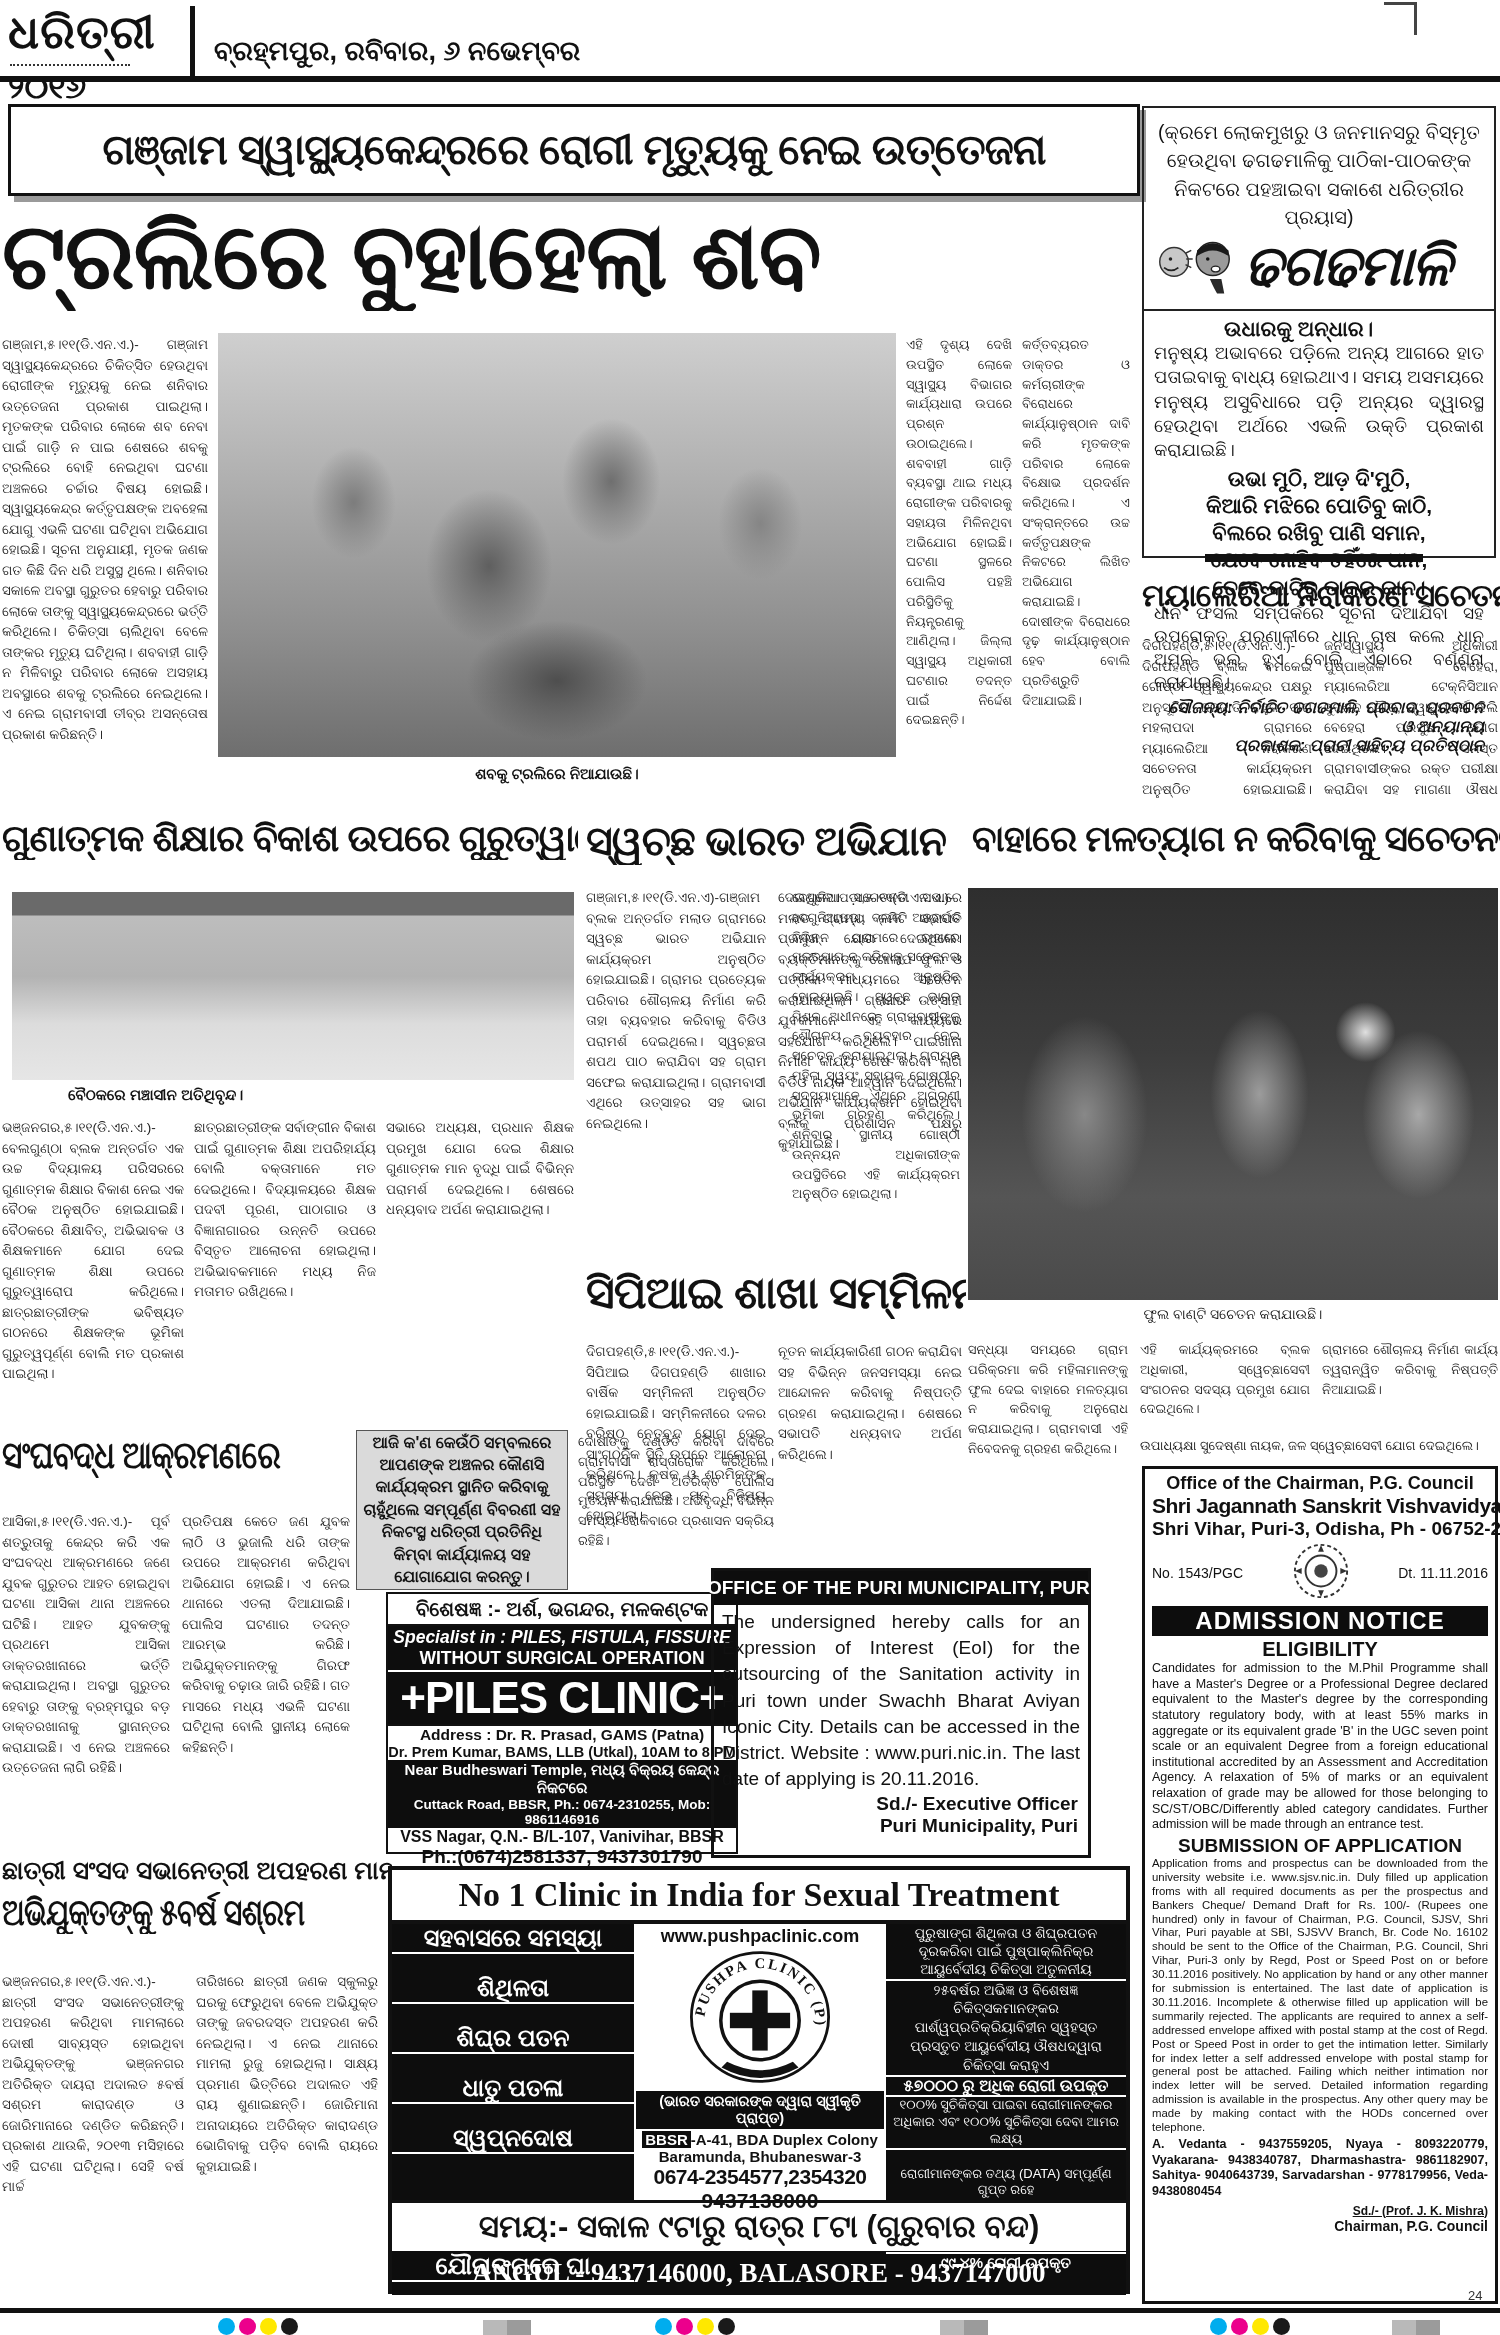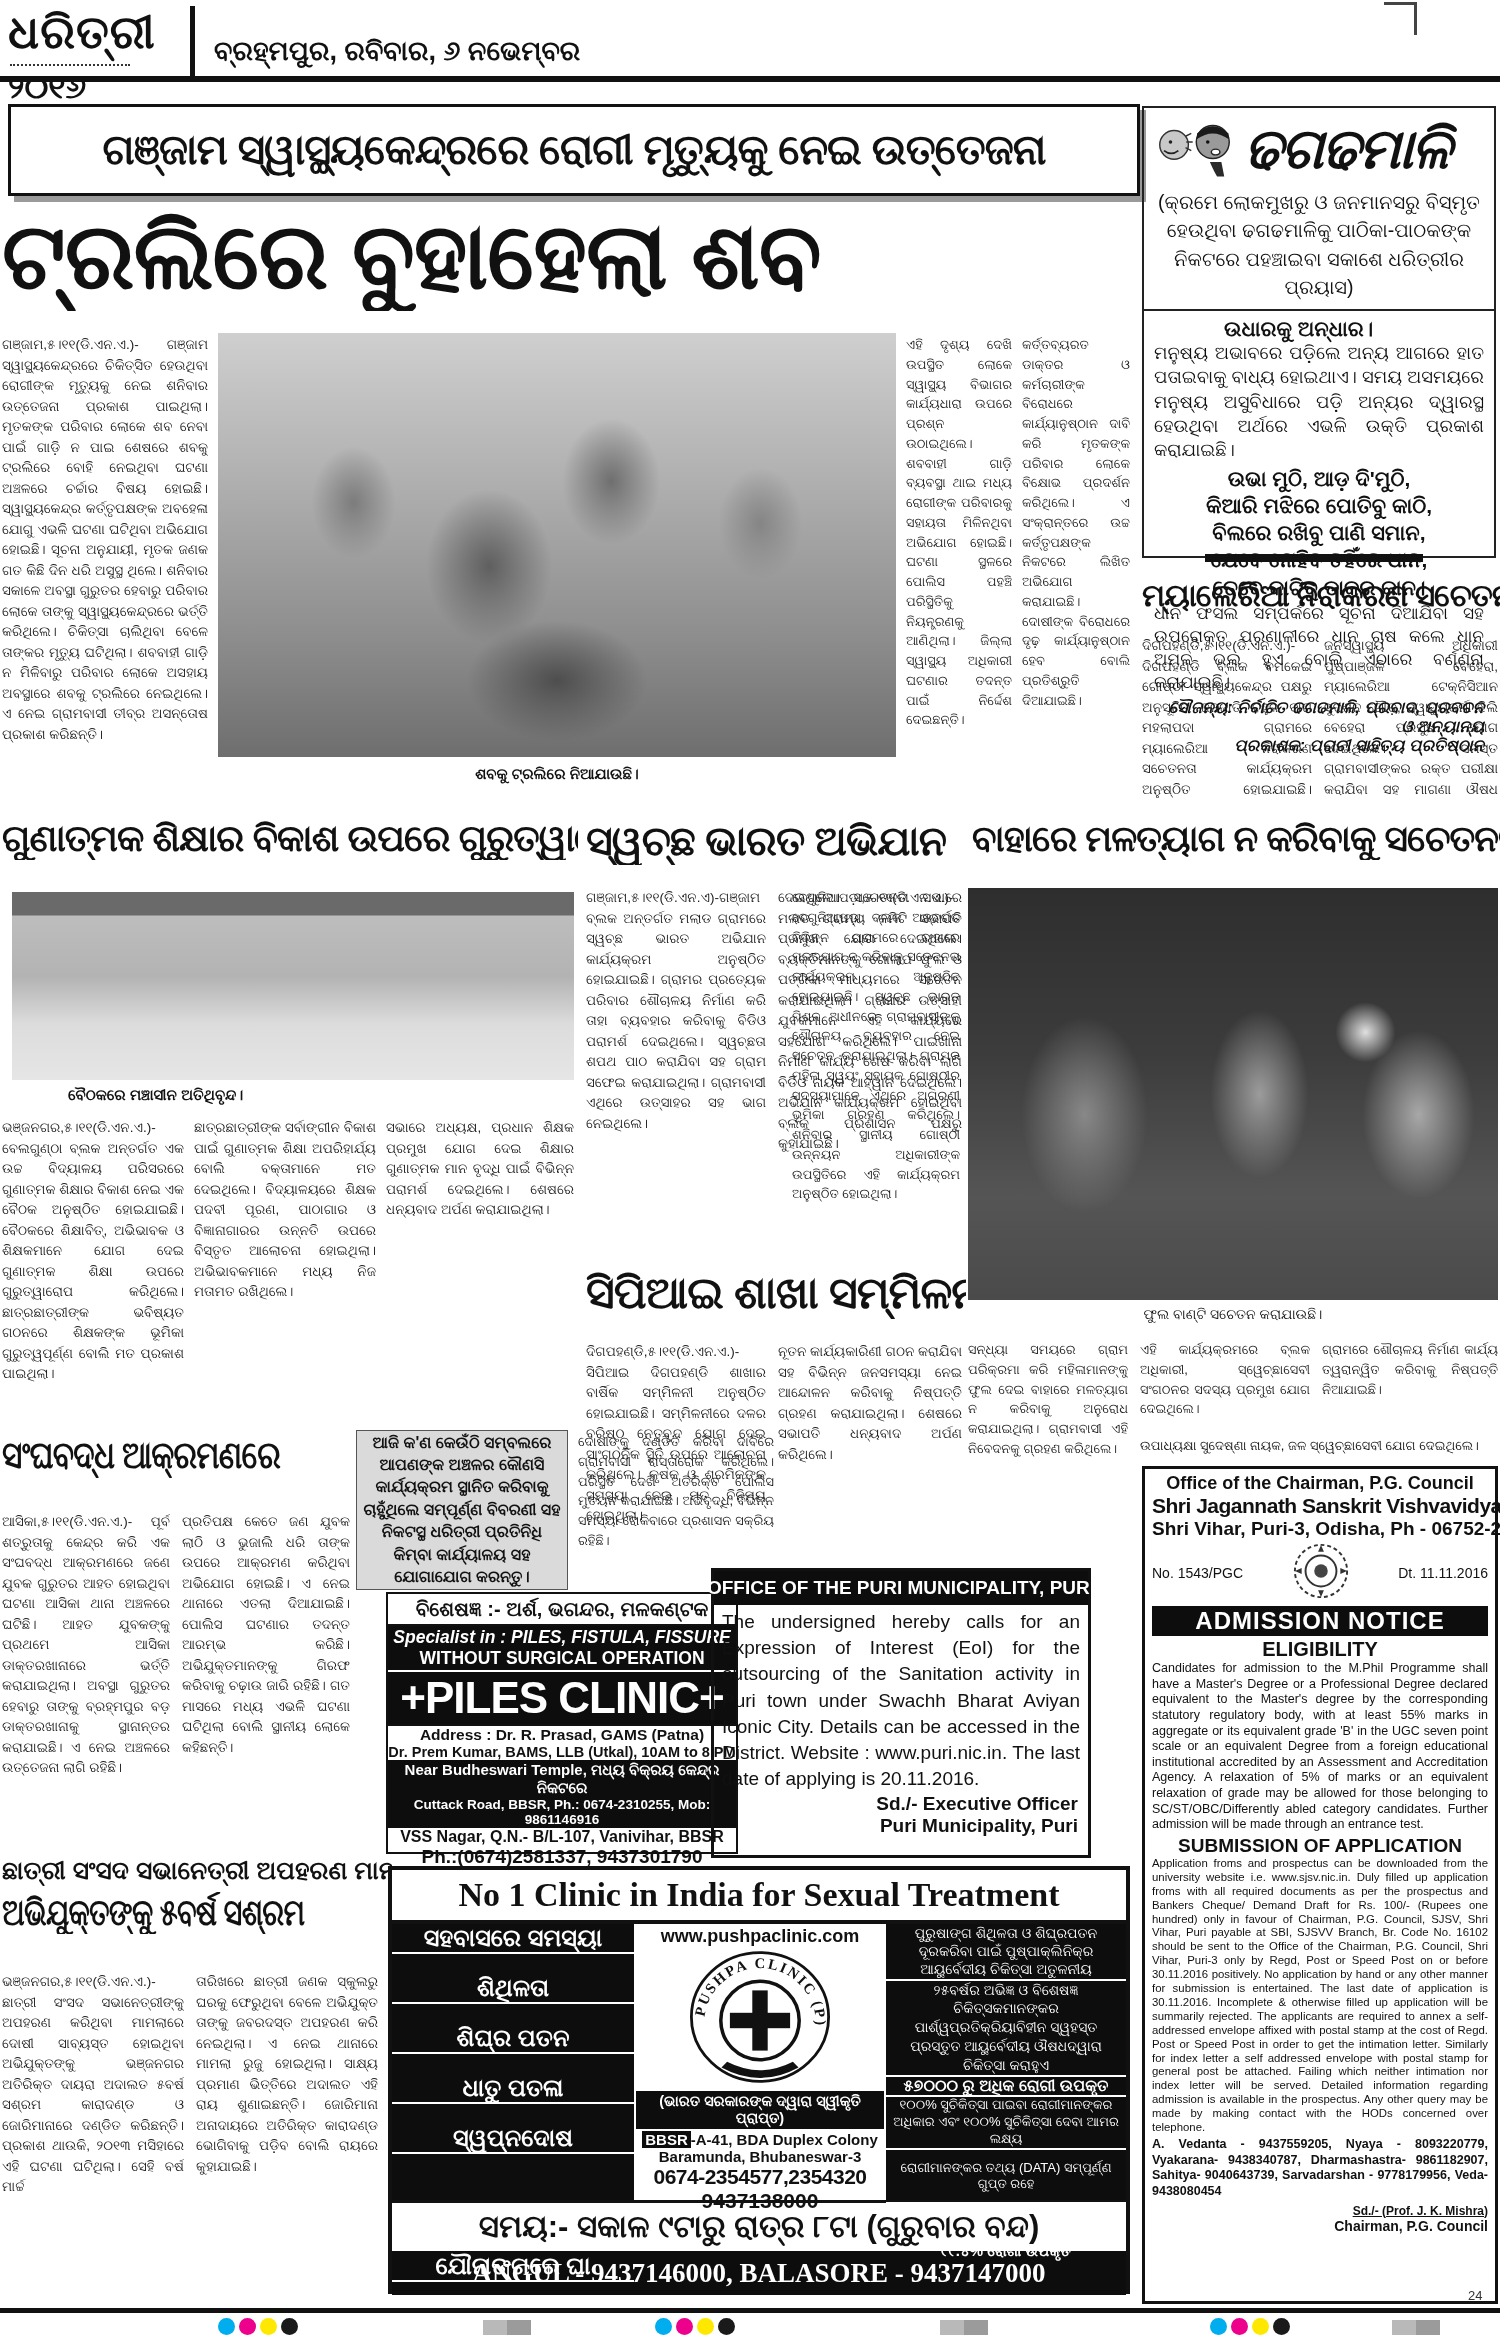--- a/index.html
+++ b/index.html
@@ -40,37 +40,37 @@
   radial-gradient(ellipse 90px 110px at 40% 55%, #5f5f5f 0%, rgba(0,0,0,0) 70%),
   radial-gradient(ellipse 120px 80px at 50% 82%, #4e4e4e 0%, rgba(0,0,0,0) 75%),
   radial-gradient(ellipse 60px 80px at 20% 40%, #7c7c7c 0%, rgba(0,0,0,0) 70%),
   radial-gradient(ellipse 60px 80px at 80% 45%, #858585 0%, rgba(0,0,0,0) 70%),
   linear-gradient(180deg,#cfcfcf 0%,#b4b4b4 30%,#8f8f8f 70%,#6e6e6e 100%);"></div>
 <div class="abs cap" style="left:218px;top:765px;width:678px;">ଶବକୁ ଟ୍ରଲିରେ ନିଆଯାଉଛି।</div>
 <div class="abs col" style="left:906px;top:335px;width:106px;height:468px;font-size:13px;">ଏହି ଦୃଶ୍ୟ ଦେଖି ଉପସ୍ଥିତ ଲୋକେ ସ୍ୱାସ୍ଥ୍ୟ ବିଭାଗର କାର୍ଯ୍ୟଧାରା ଉପରେ ପ୍ରଶ୍ନ ଉଠାଇଥିଲେ। ଶବବାହୀ ଗାଡ଼ି ବ୍ୟବସ୍ଥା ଥାଇ ମଧ୍ୟ ରୋଗୀଙ୍କ ପରିବାରକୁ ସହାୟତା ମିଳିନଥିବା ଅଭିଯୋଗ ହୋଇଛି। ଘଟଣା ସ୍ଥଳରେ ପୋଲିସ ପହଞ୍ଚି ପରିସ୍ଥିତିକୁ ନିୟନ୍ତ୍ରଣକୁ ଆଣିଥିଲା। ଜିଲ୍ଲା ସ୍ୱାସ୍ଥ୍ୟ ଅଧିକାରୀ ଘଟଣାର ତଦନ୍ତ ପାଇଁ ନିର୍ଦ୍ଦେଶ ଦେଇଛନ୍ତି।</div>
 <div class="abs col" style="left:1022px;top:335px;width:108px;height:468px;font-size:13px;">କର୍ତ୍ତବ୍ୟରତ ଡାକ୍ତର ଓ କର୍ମଚାରୀଙ୍କ ବିରୋଧରେ କାର୍ଯ୍ୟାନୁଷ୍ଠାନ ଦାବି କରି ମୃତକଙ୍କ ପରିବାର ଲୋକେ ବିକ୍ଷୋଭ ପ୍ରଦର୍ଶନ କରିଥିଲେ। ଏ ସଂକ୍ରାନ୍ତରେ ଉଚ୍ଚ କର୍ତ୍ତୃପକ୍ଷଙ୍କ ନିକଟରେ ଲିଖିତ ଅଭିଯୋଗ କରାଯାଇଛି। ଦୋଷୀଙ୍କ ବିରୋଧରେ ଦୃଢ଼ କାର୍ଯ୍ୟାନୁଷ୍ଠାନ ହେବ ବୋଲି ପ୍ରତିଶ୍ରୁତି ଦିଆଯାଇଛି।</div>
 
 <div class="abs" style="left:1142px;top:106px;width:354px;height:452px;border:2px solid #222;box-sizing:border-box;padding:6px 10px;">
+  <div style="font-size:19.5px;text-align:center;line-height:1.45;margin-top:4px;">(କ୍ରମେ ଲୋକମୁଖରୁ ଓ ଜନମାନସରୁ ବିସ୍ମୃତ ହେଉଥିବା ଢଗଢମାଳିକୁ ପାଠିକା-ପାଠକଙ୍କ ନିକଟରେ ପହଞ୍ଚାଇବା ସକାଶେ ଧରିତ୍ରୀର ପ୍ରୟାସ)</div>
   <div style="display:flex;align-items:center;gap:4px;">
     <span>
       <svg width="86" height="66" viewBox="0 0 120 90">
         <circle cx="28" cy="42" r="20" fill="#c8c8c8" stroke="#333" stroke-width="2"></circle>
         <circle cx="23" cy="38" r="2.5" fill="#222"></circle>
         <path d="M14,50 Q24,58 34,50" stroke="#222" stroke-width="2.5" fill="none"></path>
         <path d="M44,30 l8,-4 M45,38 l9,0 M44,46 l8,4" stroke="#333" stroke-width="2"></path>
         <circle cx="82" cy="38" r="23" fill="#9a9a9a" stroke="#222" stroke-width="2"></circle>
         <path d="M60,26 Q82,6 104,26 L104,34 Q82,18 60,34 Z" fill="#1a1a1a"></path>
         <circle cx="75" cy="38" r="2.5" fill="#111"></circle>
         <ellipse cx="86" cy="52" rx="6" ry="4" fill="#fff" stroke="#222" stroke-width="2"></ellipse>
         <path d="M78,66 q6,14 10,20 l10,0 q-2,-10 -4,-20 Z" fill="#2a2a2a"></path>
       </svg>
     </span>
     <span class="b" style="font-size:56px;font-style:italic;letter-spacing:-2px;">ଢଗଢମାଳି</span>
   </div>
-  <div style="font-size:19.5px;text-align:center;line-height:1.45;margin-top:4px;">(କ୍ରମେ ଲୋକମୁଖରୁ ଓ ଜନମାନସରୁ ବିସ୍ମୃତ ହେଉଥିବା ଢଗଢମାଳିକୁ ପାଠିକା-ପାଠକଙ୍କ ନିକଟରେ ପହଞ୍ଚାଇବା ସକାଶେ ଧରିତ୍ରୀର ପ୍ରୟାସ)</div>
   <div style="border-top:2px solid #222;margin:8px -10px 6px -10px;"></div>
   <div class="b" style="font-size:21px;margin-left:70px;">ଉଧାରକୁ ଅନ୍ଧାର।</div>
   <div style="font-size:18px;text-align:justify;line-height:1.35;">ମନୁଷ୍ୟ ଅଭାବରେ ପଡ଼ିଲେ ଅନ୍ୟ ଆଗରେ ହାତ ପତାଇବାକୁ ବାଧ୍ୟ ହୋଇଥାଏ। ସମୟ ଅସମୟରେ ମନୁଷ୍ୟ ଅସୁବିଧାରେ ପଡ଼ି ଅନ୍ୟର ଦ୍ୱାରସ୍ଥ ହେଉଥିବା ଅର୍ଥରେ ଏଭଳି ଉକ୍ତି ପ୍ରକାଶ କରାଯାଇଛି।</div>
   <div class="b" style="font-size:21px;text-align:center;line-height:1.3;margin-top:2px;">
     <div>ଉଭା ମୁଠି, ଆଡ଼ ଦି'ମୁଠି,</div>
     <div>କିଆରି ମଝିରେ ପୋତିବୁ କାଠି,</div>
     <div>ବିଲରେ ରଖିବୁ ପାଣି ସମାନ,</div>
     <div>ଯେବେ ନୋହିବ ତହିଁରେ ଧାନ,</div>
     <div>ତେବେ କାଟିବୁ ଡାକର କାନ।</div>
   </div>
@@ -228,21 +228,21 @@
       <div class="b" style="font-size:15px;">Baramunda, Bhubaneswar-3</div>
       <div class="b" style="font-size:21px;letter-spacing:-0.5px;">0674-2354577,2354320</div>
       <div class="b" style="font-size:21px;">9437138000</div>
     </div>
 
     <div class="blk" style="width:240px;display:flex;flex-direction:column;">
       <div class="ad-row" style="flex:2.1;font-size:14px;line-height:1.3;border-bottom:2px solid #fff;padding:0 3px;">ପୁରୁଷାଙ୍ଗ ଶିଥିଳତା ଓ ଶିଘ୍ରପତନ ଦୂରକରିବା ପାଇଁ ପୁଷ୍ପାକ୍ଲିନିକ୍‌ର ଆୟୁର୍ବେଦୀୟ ଚିକିତ୍ସା ଅତୁଳନୀୟ</div>
       <div class="ad-row" style="flex:2.6;font-size:14px;line-height:1.35;border-bottom:2px solid #fff;padding:0 3px;">୨୫ବର୍ଷର ଅଭିଜ୍ଞ ଓ ବିଶେଷଜ୍ଞ ଚିକିତ୍ସକମାନଙ୍କର ପାର୍ଶ୍ୱପ୍ରତିକ୍ରିୟାବିହୀନ ସ୍ୱହସ୍ତ ପ୍ରସ୍ତୁତ ଆୟୁର୍ବେଦୀୟ ଔଷଧଦ୍ୱାରା ଚିକିତ୍ସା କରାହୁଏ</div>
       <div class="ad-row b" style="flex:1;font-size:16px;border-bottom:2px solid #fff;">୫୭୦୦୦ ରୁ ଅଧିକ ରୋଗୀ ଉପକୃତ</div>
       <div class="ad-row" style="flex:1.6;font-size:13px;line-height:1.3;border-bottom:2px solid #fff;padding:0 3px;">୧୦୦% ସୁଚିକିତ୍ସା ପାଇବା ରୋଗୀମାନଙ୍କର ଅଧିକାର ଏବଂ ୧୦୦% ସୁଚିକିତ୍ସା ଦେବା ଆମର ଲକ୍ଷ୍ୟ</div>
-      <div class="ad-row" style="flex:1;font-size:13px;border-bottom:2px solid #fff;padding:10px 3px;">ରୋଗୀମାନଙ୍କର ତଥ୍ୟ (DATA) ସମ୍ପୂର୍ଣ୍ଣ ଗୁପ୍ତ ରହେ</div>
+      <div class="ad-row" style="flex:1;font-size:13px;border-bottom:2px solid #fff;padding:16px 3px;">ରୋଗୀମାନଙ୍କର ତଥ୍ୟ (DATA) ସମ୍ପୂର୍ଣ୍ଣ ଗୁପ୍ତ ରହେ</div>
       <div class="ad-row b" style="flex:1.2;font-size:15px;line-height:1.2;border-bottom:2px solid #fff;">For Best result Consult Physically</div>
       <div class="ad-row b" style="flex:1;font-size:15px;">୯୯.୪% ରୋଗୀ ଉପକୃତ</div>
     </div>
   </div>
   <div class="ad-row b" style="height:48px;font-size:31px;border-top:3px solid #111;">ସମୟ:- ସକାଳ ୯ଟାରୁ ରାତ୍ର ୮ଟା (ଗୁରୁବାର ବନ୍ଦ)</div>
   <div class="blk ad-row b" style="height:44px;font-size:27px;font-family:'Liberation Serif',serif;">ANGUL - 9437146000, BALASORE - 9437147000</div>
 </div>
 
 <div class="abs hline" style="left:0;top:2308px;width:1500px;height:5px;"></div>
 <div class="abs" style="left:1468px;top:2288px;font-size:13px;color:#333;">24</div>

